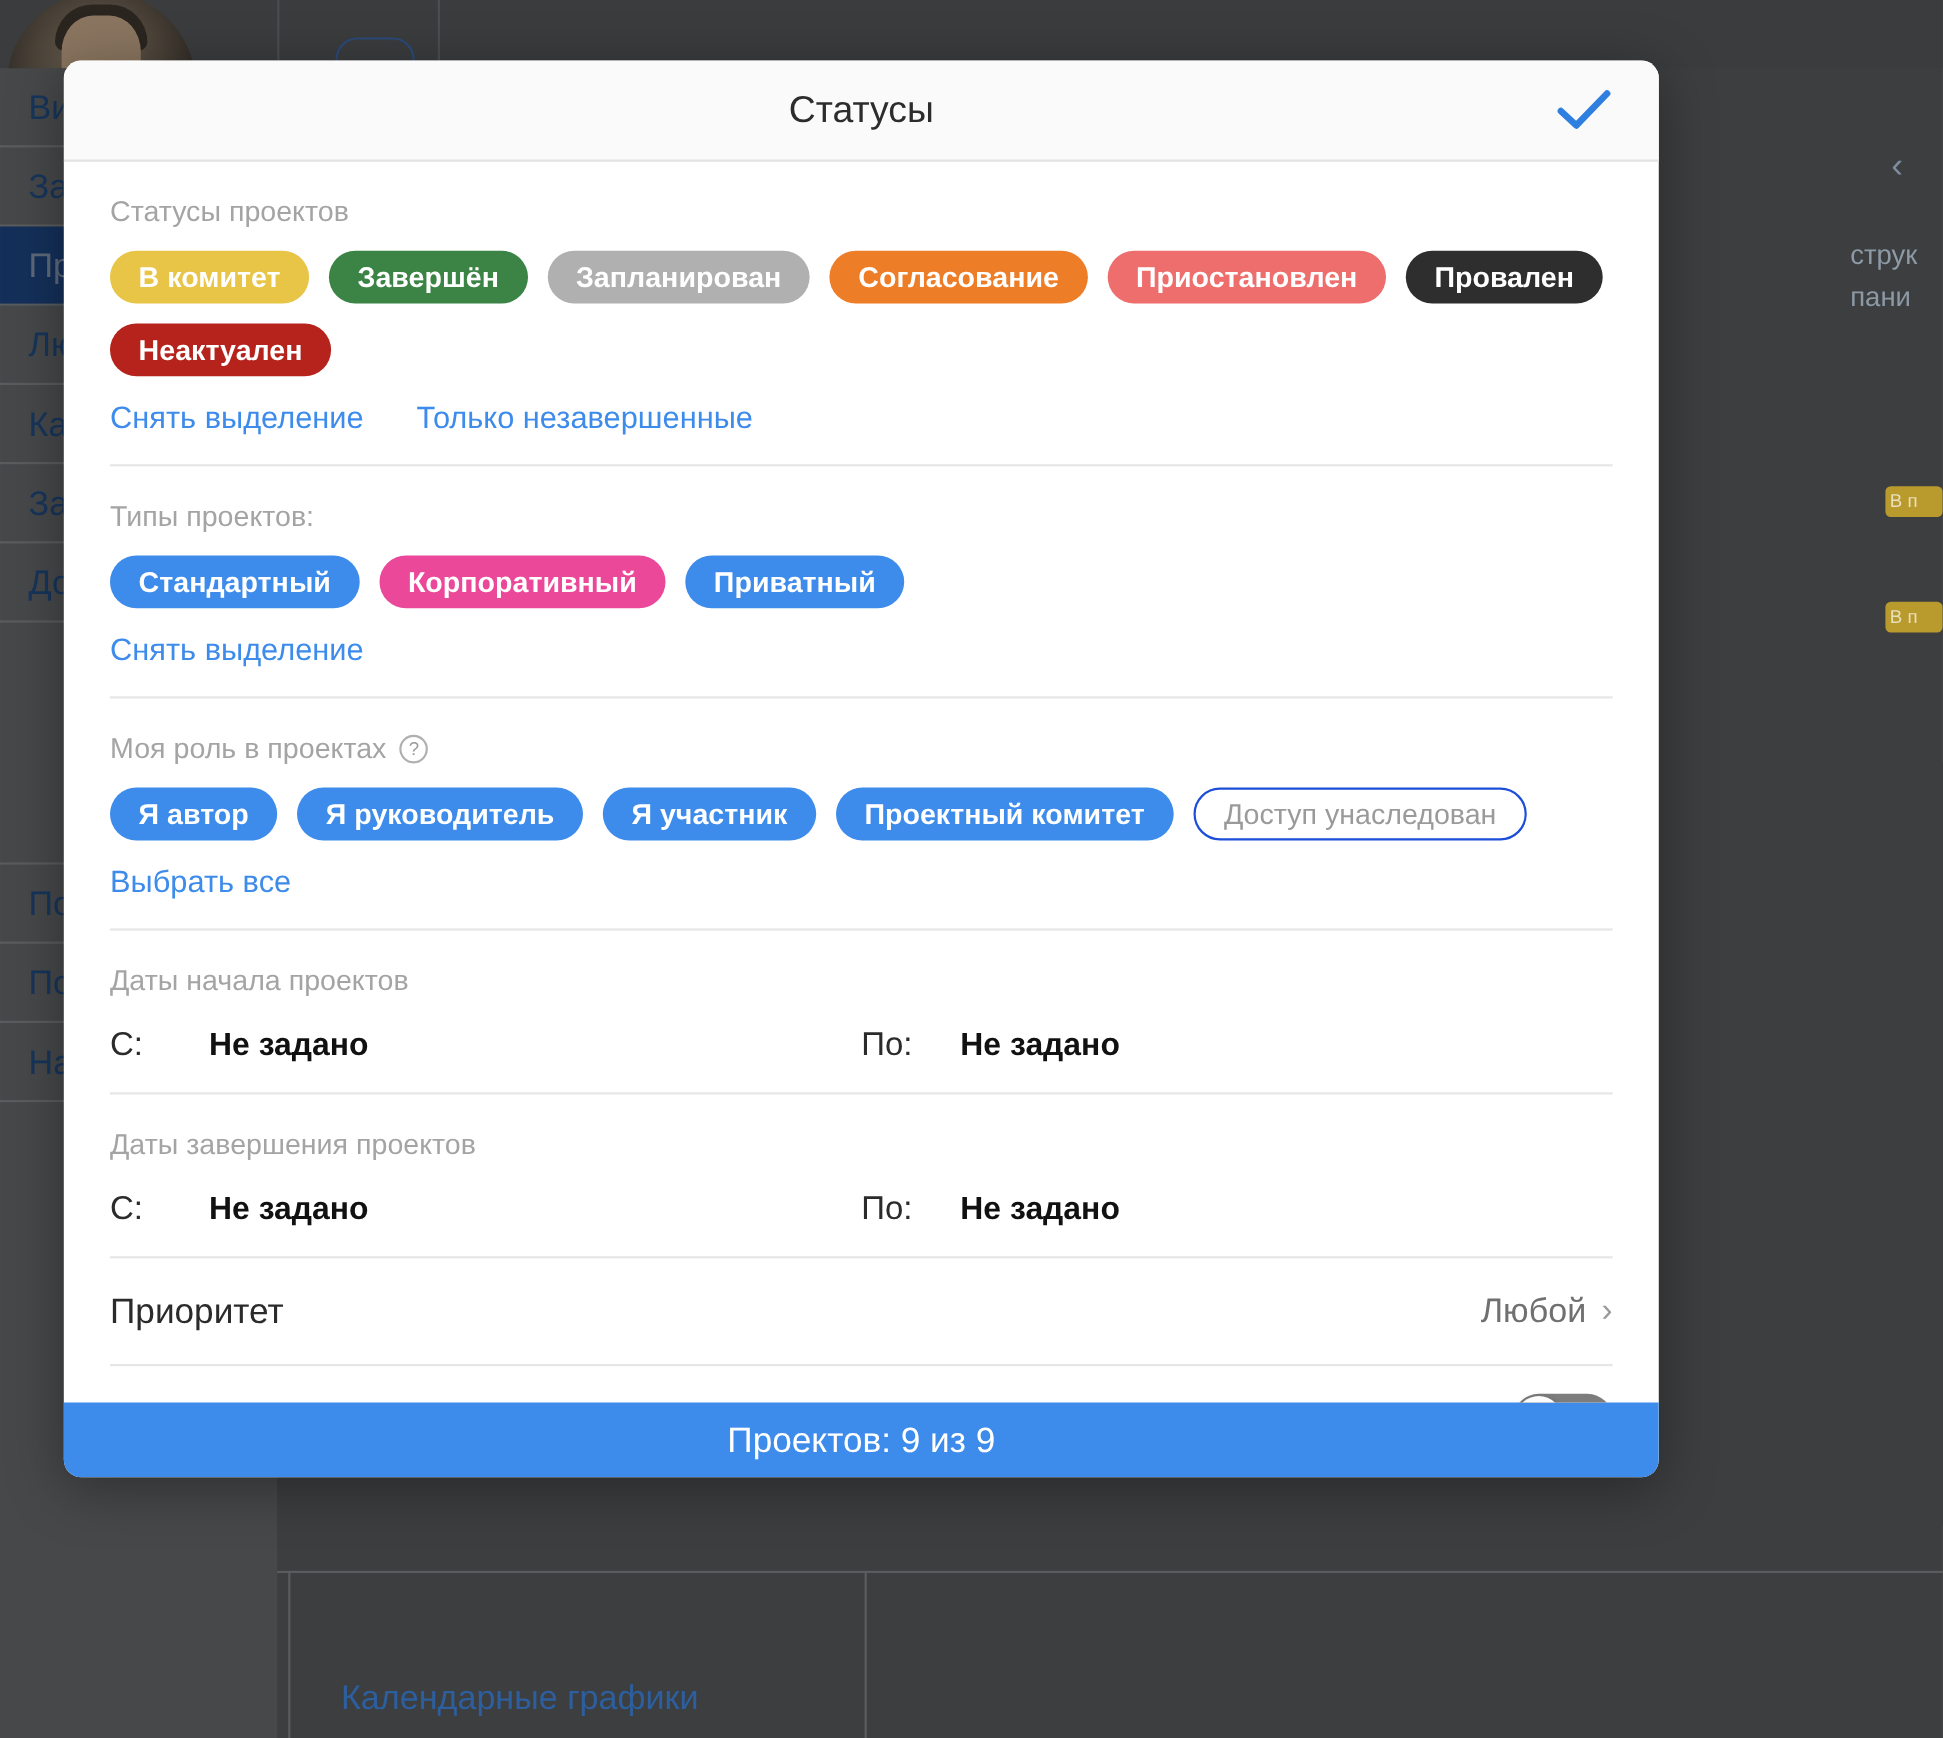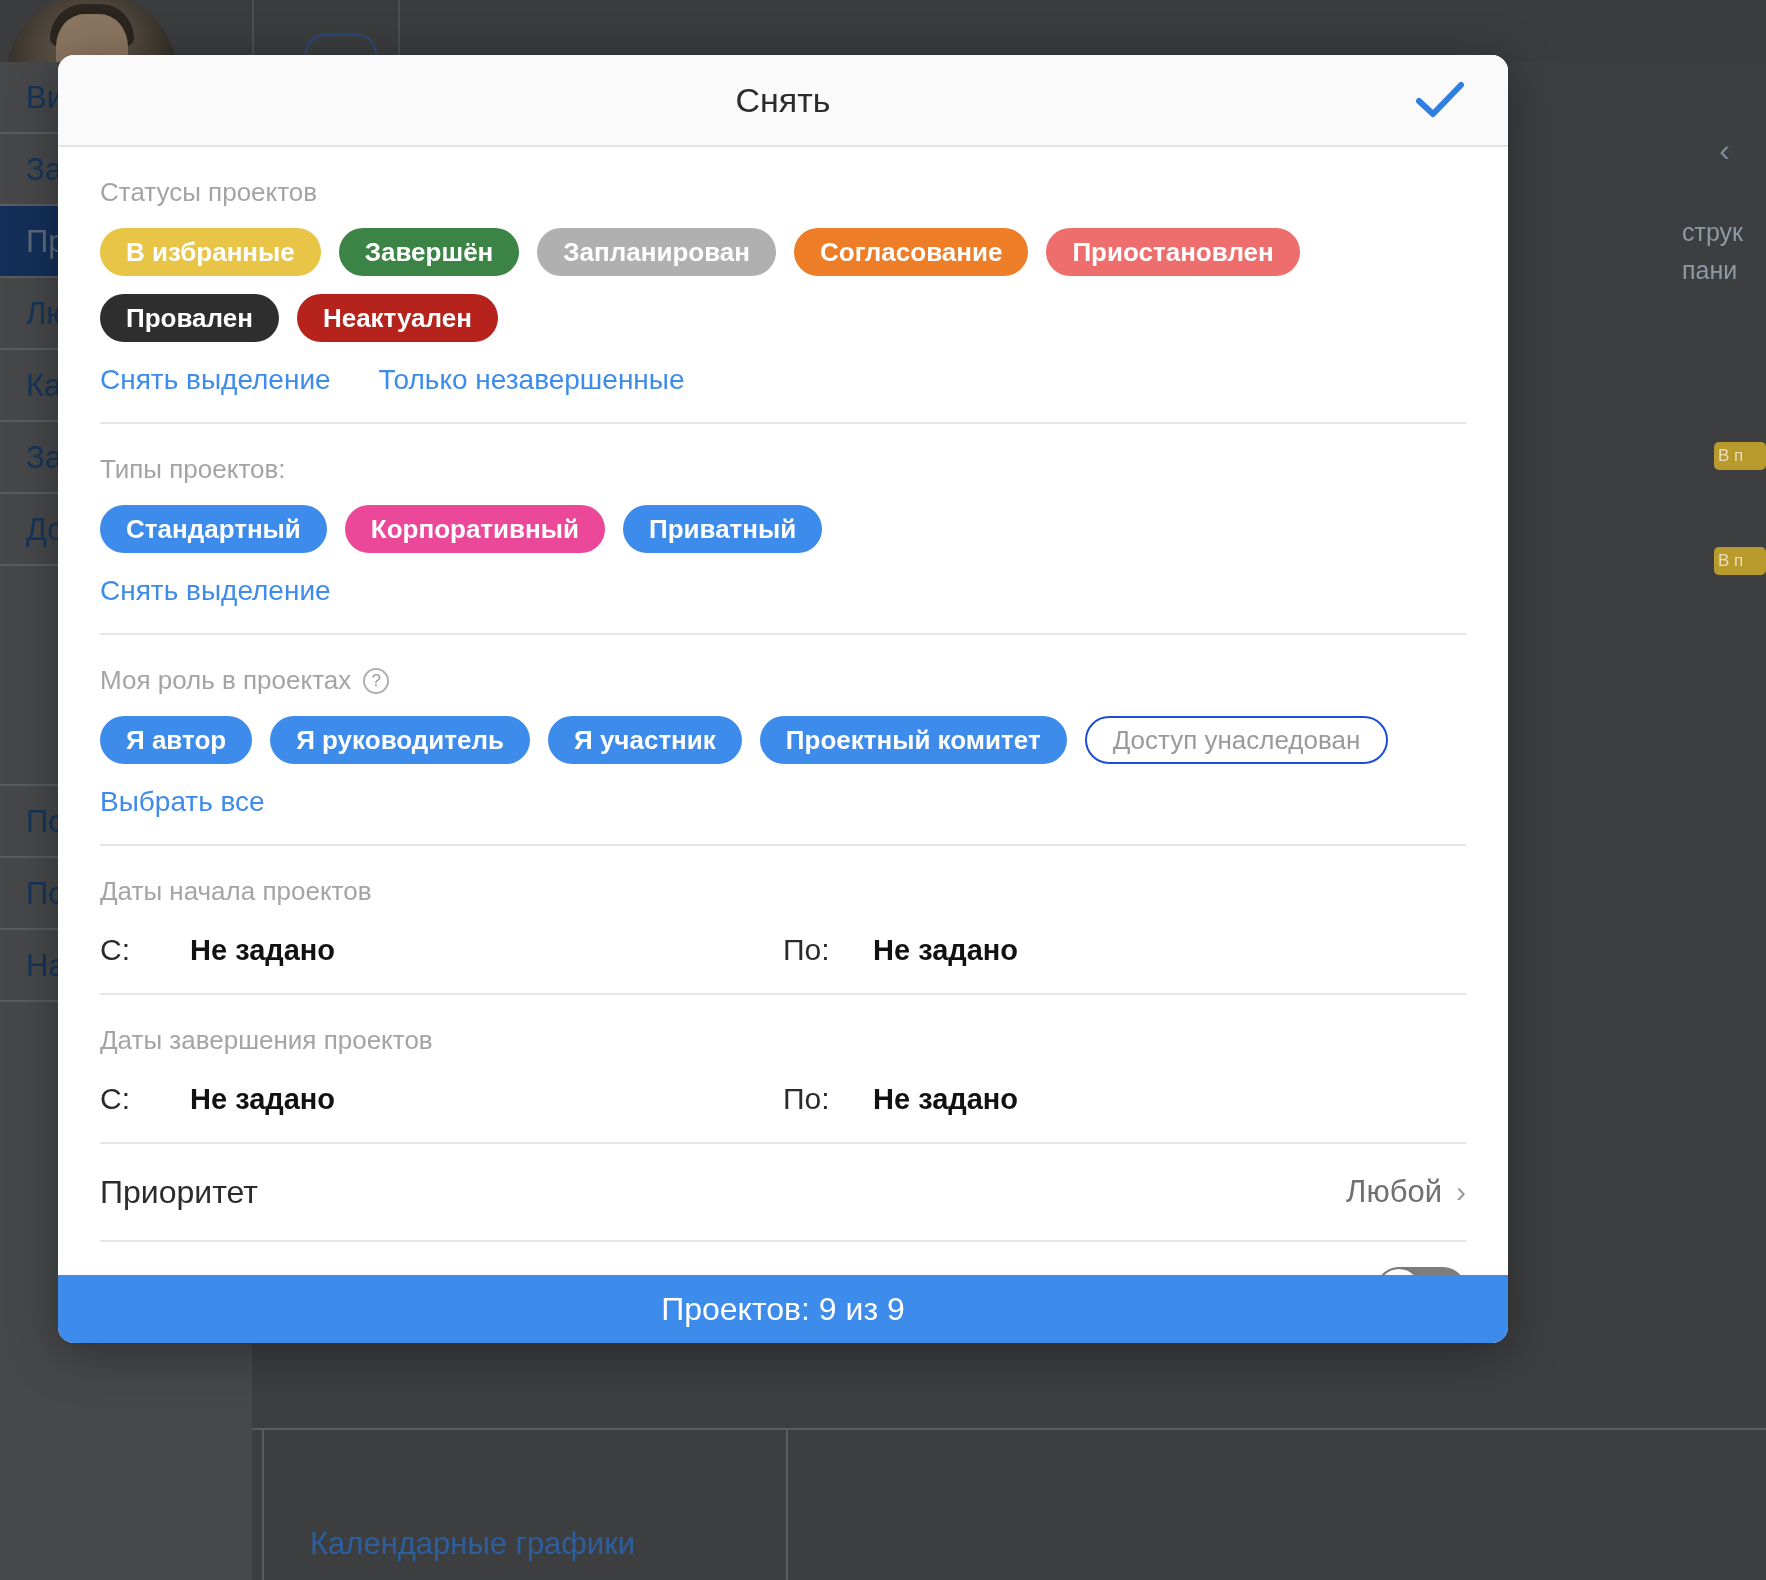--- a/index.html
+++ b/index.html
@@ -231,33 +231,33 @@
 
   <div id="bg-bottom-line"></div>
   <div id="bg-bottom-sep1"></div>
   <div id="bg-bottom-sep2"></div>
   <div id="bg-bottom-label">Календарные графики</div>
 </div>
 
 <div id="modal">
 
   <div id="modal-header">
-    <div id="modal-title">Снять</div>
+    <div id="modal-title">Статусы</div>
     <div id="confirm-btn">
       <svg width="50" height="40" viewBox="0 0 50 40" aria-hidden="true">
         <polyline points="4,21 18,34 46,5" fill="none" stroke="#2f7fe0" stroke-width="6" stroke-linecap="round" stroke-linejoin="round"></polyline>
       </svg>
     </div>
   </div>
 
   <div id="modal-body">
 
     <div class="section-label">Статусы проектов</div>
     <div class="chip-row">
-      <div class="chip" style="background:#e8c447">В избранные</div>
+      <div class="chip" style="background:#e8c447">В комитет</div>
       <div class="chip" style="background:#3b8446">Завершён</div>
       <div class="chip" style="background:#b0b0b0">Запланирован</div>
       <div class="chip" style="background:#ee7d28">Согласование</div>
       <div class="chip" style="background:#ee6e6e">Приостановлен</div>
       <div class="chip" style="background:#2e2e2e">Провален</div>
       <div class="chip" style="background:#b5231c">Неактуален</div>
     </div>
     <div class="link-row">
       <div class="link">Снять выделение</div>
       <div class="link">Только незавершенные</div>

